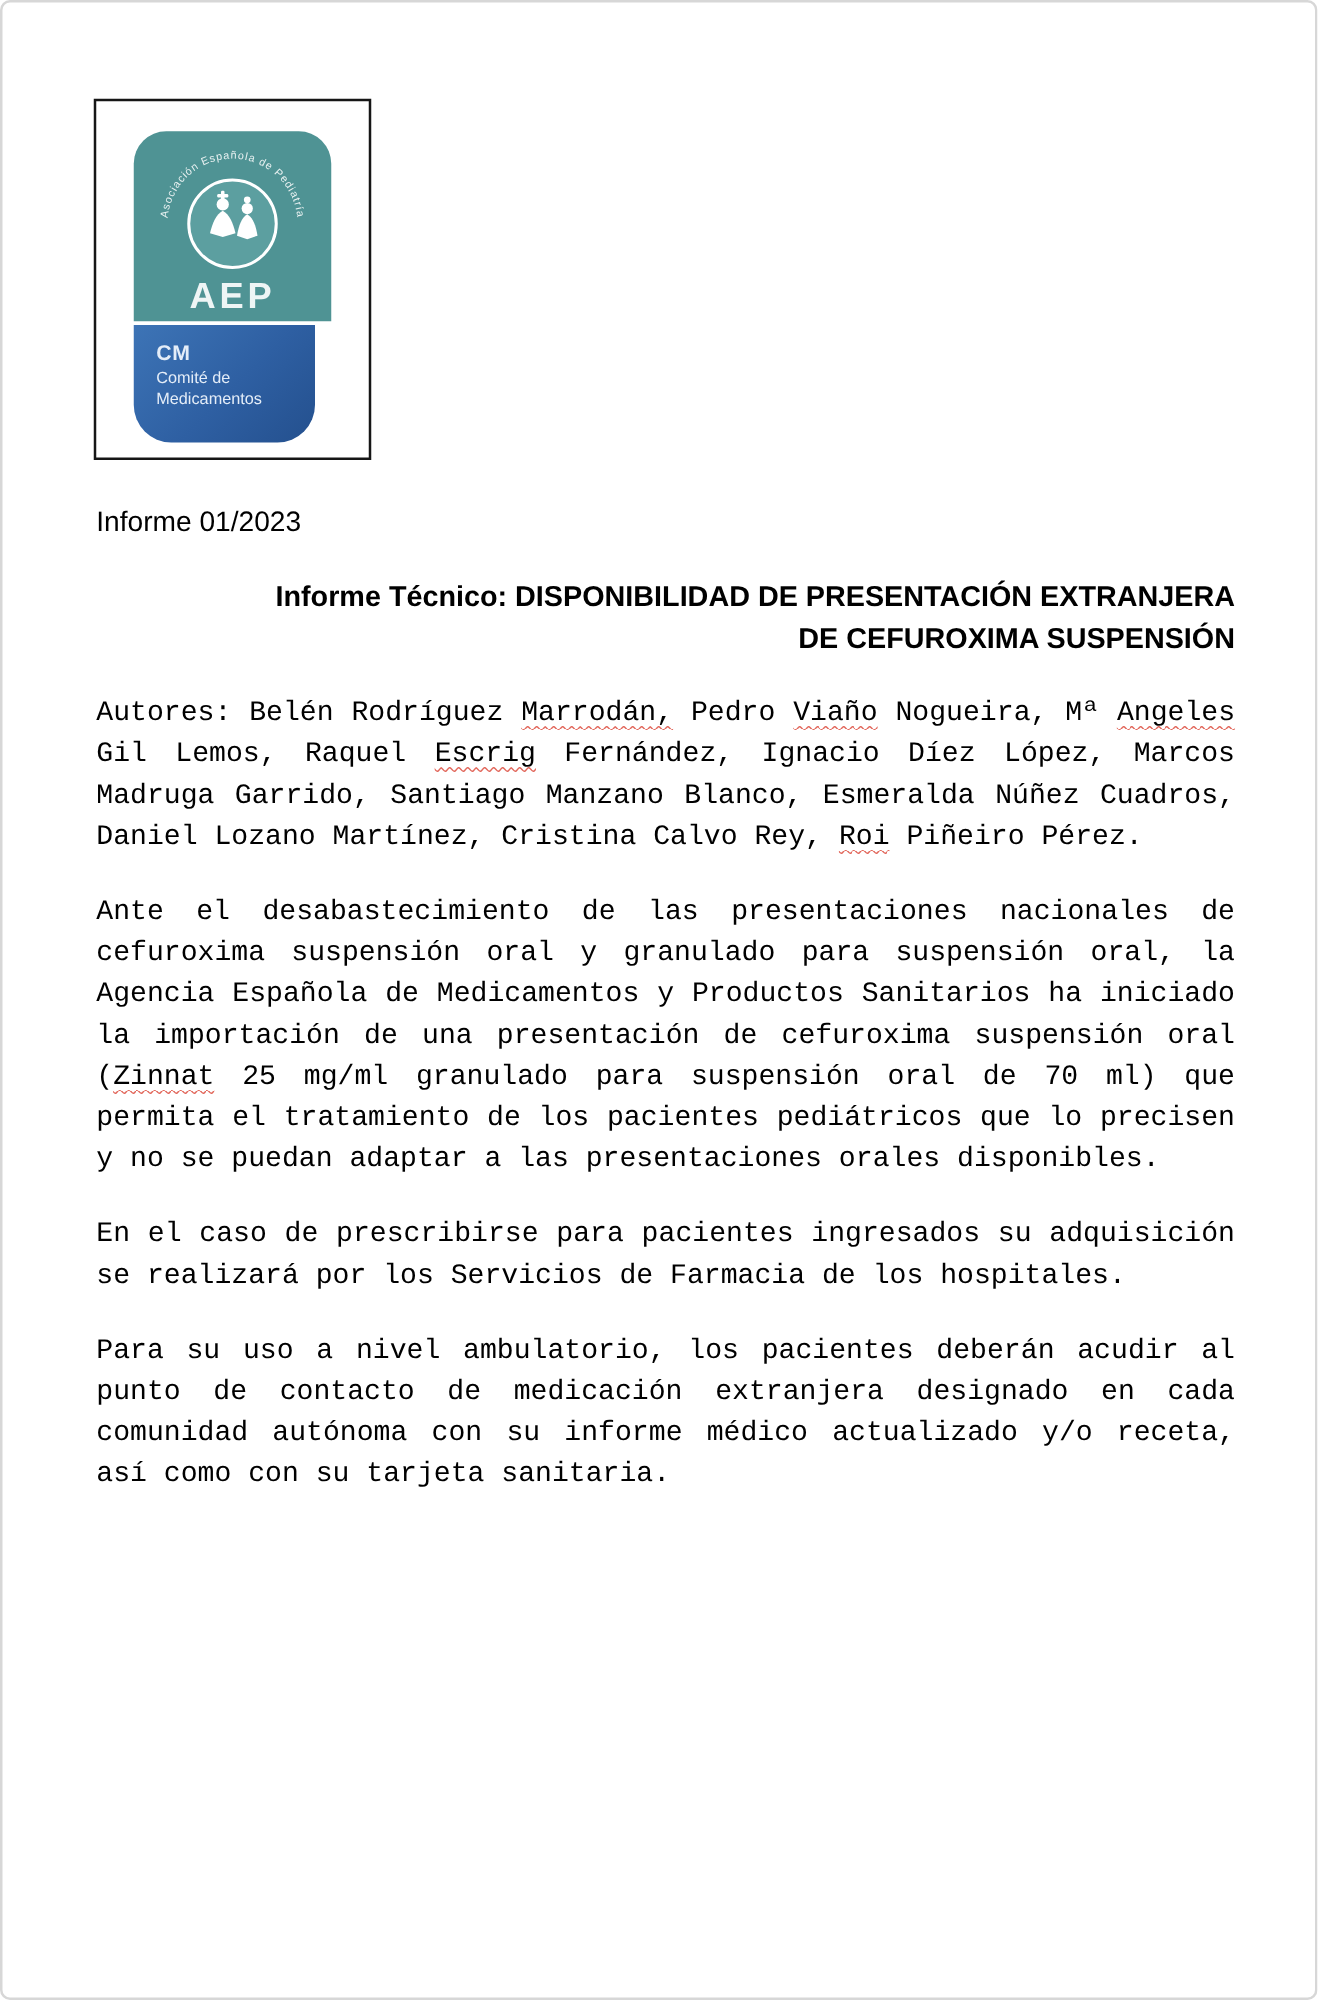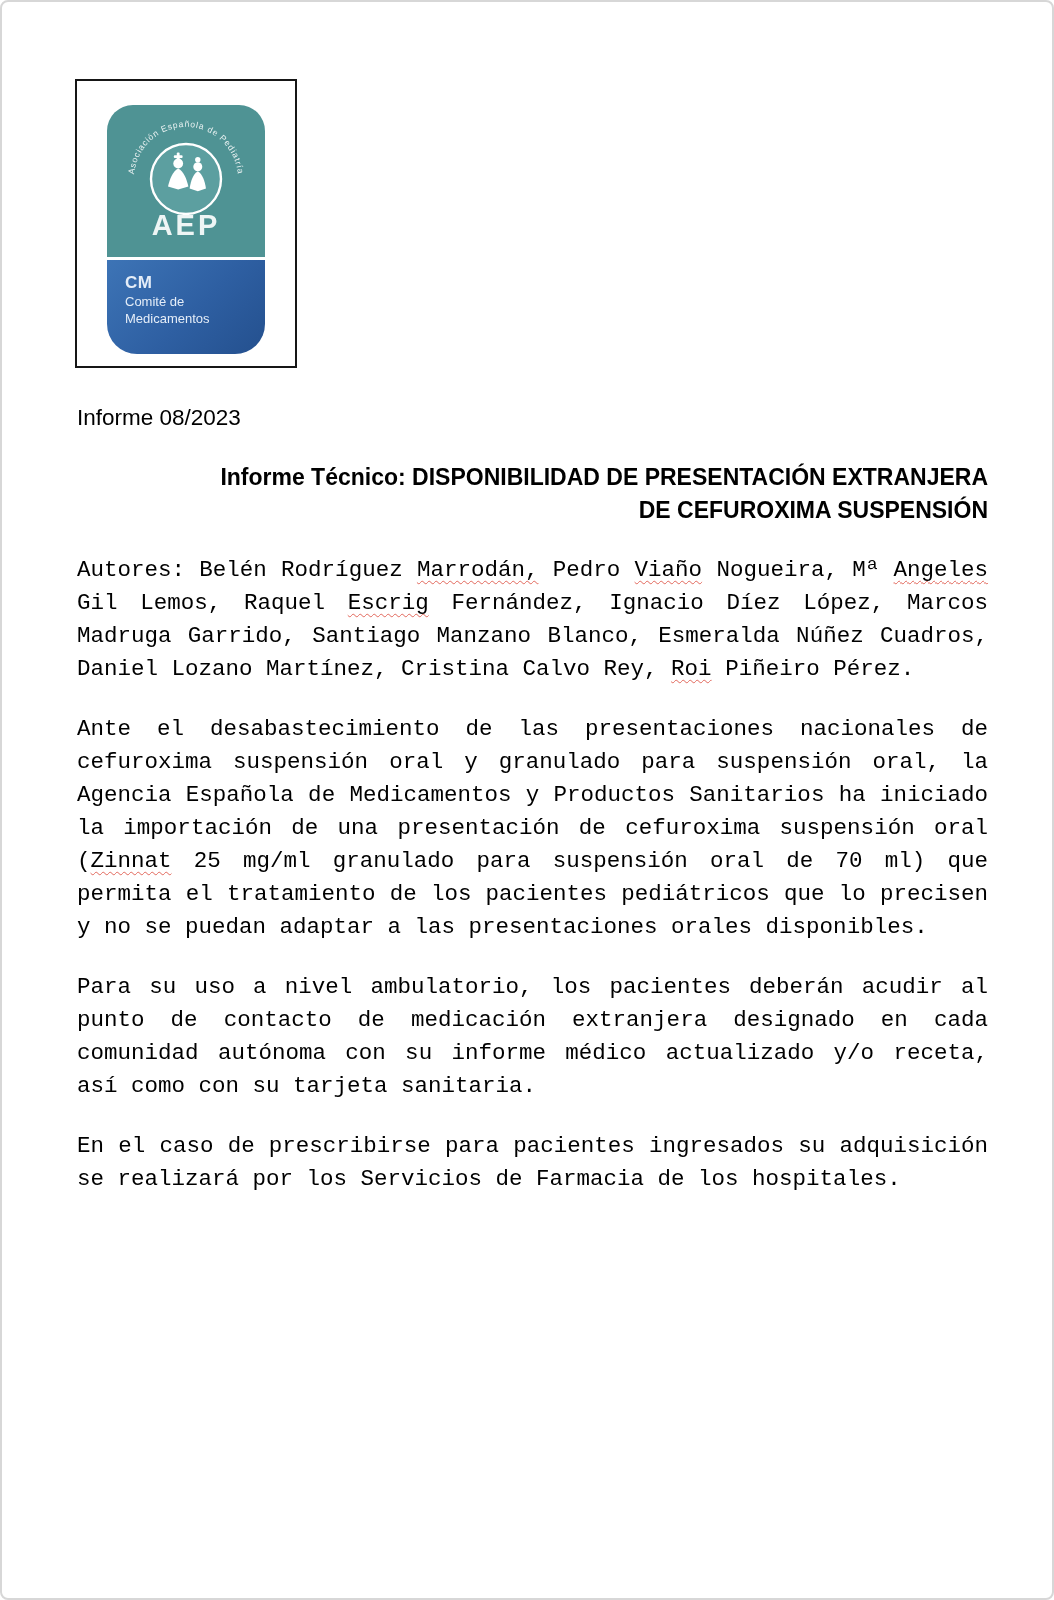--- a/index.html
+++ b/index.html
@@ -4,22 +4,22 @@
 <style>
   html,body{margin:0;padding:0;background:#ffffff;}
   body{width:1054px;height:1600px;position:relative;font-family:"Liberation Sans","DejaVu Sans",sans-serif;color:#000;}
   .page{position:absolute;inset:0;background:#fff;border:2px solid #d7d7d7;border-radius:8px;box-sizing:border-box;overflow:hidden;}
 
   
   .logo-frame{position:absolute;left:73px;top:77px;width:222px;height:289px;border:2px solid #161616;box-sizing:border-box;background:#fff;padding-top:24px;}
   .logo{width:158px;margin:0 auto;}
   .logo-teal{width:158px;height:152px;background:#4f9394;border-radius:26px 26px 0 0;position:relative;}
   .logo-teal svg{display:block;}
-  .logo-acronym{position:absolute;left:0;right:0;top:104px;text-align:center;color:#eef5f5;font-size:29px;font-weight:bold;letter-spacing:3px;font-family:"Liberation Sans",sans-serif;}
-  .logo-blue{width:158px;height:94px;margin-top:3px;border-radius:0 0 30px 30px;background:linear-gradient(135deg,#3d74b6 0%,#2e5fa2 55%,#24508e 100%);color:#e4edf8;padding:12px 0 0 18px;box-sizing:border-box;}
+  .logo-acronym{position:absolute;left:0;right:0;top:116px;text-align:center;color:#eef5f5;font-size:29px;font-weight:bold;letter-spacing:3px;font-family:"Liberation Sans",sans-serif;}
+  .logo-blue{width:145px;height:94px;margin-top:3px;border-radius:0 0 30px 30px;background:linear-gradient(135deg,#3d74b6 0%,#2e5fa2 55%,#24508e 100%);color:#e4edf8;padding:12px 0 0 18px;box-sizing:border-box;}
   .cm-code{font-size:17px;font-weight:bold;line-height:21px;letter-spacing:0.5px;}
   .cm-line{font-size:13px;line-height:17px;}
 
   
   .content{position:absolute;left:75px;top:399px;width:911px;}
   .content p{margin:0 0 27px;font-size:22.5px;line-height:33px;}
   .content h1{margin:0 0 27px;font-size:23px;line-height:33px;font-weight:bold;text-align:right;}
   .jst{text-align:justify;font-family:Liberation Mono, monospace;}
   .sq{text-decoration-line:underline;text-decoration-style:wavy;text-decoration-color:#e2685c;text-decoration-thickness:1px;text-underline-offset:4px;text-decoration-skip-ink:none;}
   a.doc-link{color:#954F72;text-decoration:underline;text-decoration-thickness:2px;text-underline-offset:4px;}
@@ -54,23 +54,23 @@
       </div>
       <div class="logo-blue">
         <div class="cm-code">CM</div>
         <div class="cm-line">Comité de</div>
         <div class="cm-line">Medicamentos</div>
       </div>
     </div>
   </div>
 
   <div class="content">
-    <p>Informe 08/2023</p>
+    <p>Informe 01/2023</p>
     <h1 id="title">Informe Técnico: DISPONIBILIDAD DE PRESENTACIÓN EXTRANJERA<br>DE CEFUROXIMA SUSPENSIÓN</h1>
     <p id="authors" class="jst"><span>Autores: Belén Rodríguez </span><span class="sq">Marrodán,</span><span> Pedro </span><span class="sq">Viaño</span><span> Nogueira, Mª </span><span class="sq">Angeles</span><span> Gil Lemos, Raquel </span><span class="sq">Escrig</span><span> Fernández, Ignacio Díez López, Marcos Madruga Garrido, Santiago Manzano Blanco, Esmeralda Núñez Cuadros, Daniel Lozano Martínez, Cristina Calvo Rey, </span><span class="sq">Roi</span><span> Piñeiro Pérez.</span></p>
     <div id="body-paragraphs">
         <p class="jst"><span>Ante el desabastecimiento de las presentaciones nacionales de cefuroxima suspensión oral y granulado para suspensión oral, la Agencia Española de Medicamentos y Productos Sanitarios ha iniciado la importación de una presentación de cefuroxima suspensión oral (</span><span class="sq">Zinnat</span><span> 25 mg/ml granulado para suspensión oral de 70 ml) que permita el tratamiento de los pacientes pediátricos que lo precisen y no se puedan adaptar a las presentaciones orales disponibles.</span></p>
+        <p class="jst"><span>En el caso de prescribirse para pacientes ingresados su adquisición se realizará por los Servicios de Farmacia de los hospitales.</span></p>
         <p class="jst"><span>Para su uso a nivel ambulatorio, los pacientes deberán acudir al punto de contacto de medicación extranjera designado en cada comunidad autónoma con su informe médico actualizado y/o receta, así como con su tarjeta sanitaria.</span></p>
-        <p class="jst"><span>En el caso de prescribirse para pacientes ingresados su adquisición se realizará por los Servicios de Farmacia de los hospitales.</span></p>
       </div>
   </div>
 
 </div>
 
 </body></html>

